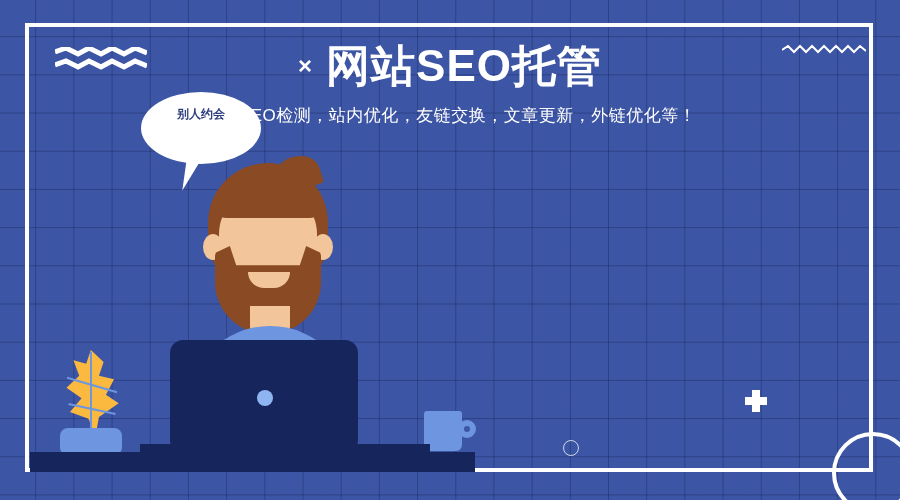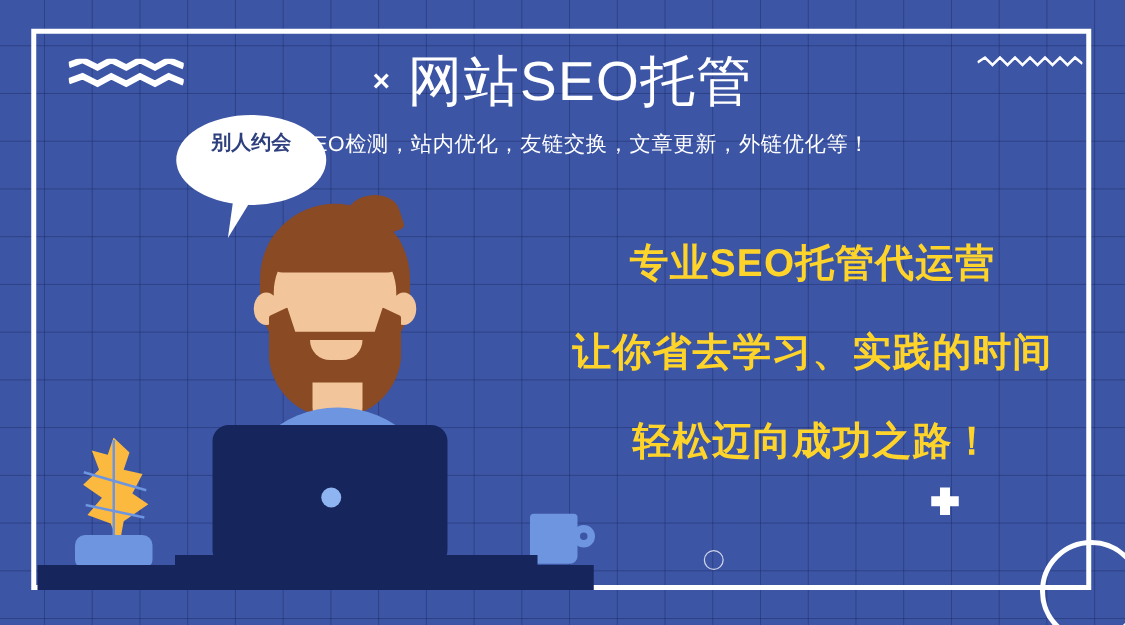--- a/index.html
+++ b/index.html
@@ -32,34 +32,34 @@
   .plus:before,.plus:after{content:"";position:absolute;background:#ffffff;}
   .plus:before{left:7px;top:0;width:8px;height:22px;}
   .plus:after{left:0;top:7px;width:22px;height:8px;}
   .small-circle{position:absolute;left:563px;top:440px;width:16px;height:16px;
     border:1.5px solid rgba(255,255,255,.75);border-radius:50%;box-sizing:border-box;}
 
   
   #header{position:absolute;left:0;top:0;width:900px;text-align:center;}
   .title-row{margin-top:44px;display:flex;align-items:center;justify-content:center;gap:14px;}
   .title-x{color:#ffffff;font-size:24px;font-weight:bold;line-height:1;}
-  .title-main{color:#ffffff;font-size:44px;font-weight:normal;letter-spacing:1px;line-height:1;}
+  .title-main{color:#ffffff;font-size:44px;font-weight:bold;letter-spacing:1px;line-height:1;}
   .subtitle{margin-top:16px;color:#ffffff;font-size:17px;letter-spacing:.5px;}
 
   
   #slogans{position:absolute;left:420px;top:190px;width:460px;text-align:center;}
   .slogan{color:#ffd42a;font-size:31px;font-weight:bold;letter-spacing:1px;margin-bottom:29px;white-space:nowrap;}
   .slogan.l2{font-size:31px;}
   .slogan:last-child{margin-bottom:0;}
 
   
   #bubble{position:absolute;left:141px;top:92px;width:120px;height:72px;
     background:#ffffff;border-radius:50%/50%;}
   #bubble .btext{position:absolute;left:0;top:11px;width:120px;text-align:center;
-    color:#2e3f7e;font-size:16px;font-weight:bold;line-height:23px;}
+    color:#2e3f7e;font-size:12px;font-weight:bold;line-height:23px;}
   #bubble .tail{position:absolute;left:44px;top:60px;width:0;height:0;
     border-left:13px solid #ffffff;border-right:7px solid transparent;
     border-top:10px solid #ffffff;border-bottom:30px solid transparent;
     transform:rotate(8deg);}
 
   
   #person{position:absolute;left:0;top:0;width:900px;height:500px;}
   .hair{position:absolute;left:208px;top:163px;width:120px;height:128px;
     background:#8a4a24;border-radius:60px 60px 52px 52px;}
   .hair-tuft{position:absolute;left:276px;top:156px;width:44px;height:34px;
@@ -117,25 +117,20 @@
   <div class="corner-circle"></div>
 
   <div id="header">
     <div class="title-row">
       <span class="title-x">×</span>
       <span class="title-main">网站SEO托管</span>
     </div>
     <div class="subtitle">含：SEO检测，站内优化，友链交换，文章更新，外链优化等！</div>
   </div>
 
-  <div id="slogans">
-    <div class="slogan">专业SEO托管代运营</div>
-    <div class="slogan l2">让你省去学习、实践的时间</div>
-    <div class="slogan">轻松迈向成功之路！</div>
-  </div>
 
   <div id="person">
     <div class="leaf"></div>
     <div class="leaf-stem"></div>
     <div class="leaf-v1"></div>
     <div class="leaf-v2"></div>
     <div class="plant-pot"></div>
 
     <div class="hair-tuft"></div>
     <div class="hair"></div>

